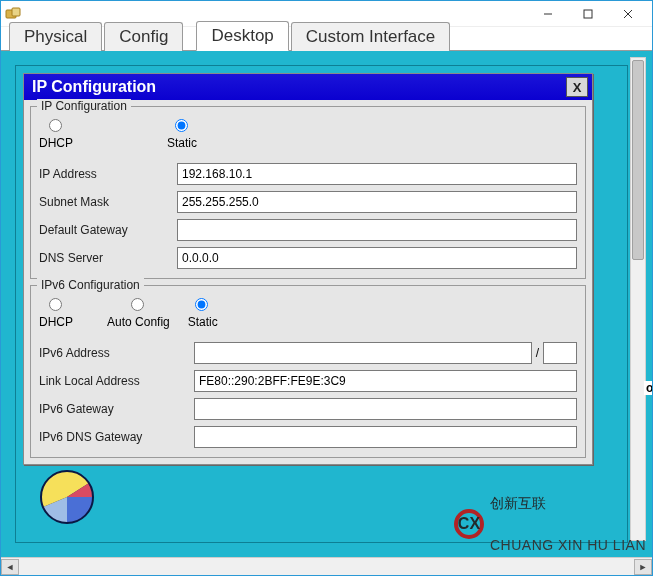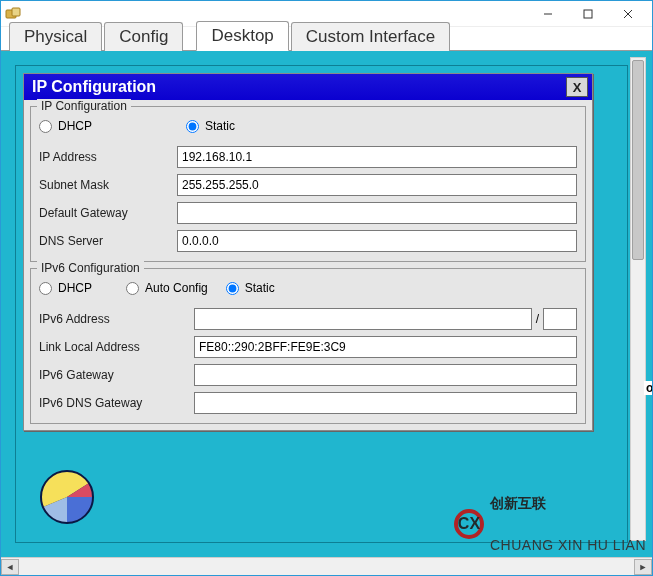--- a/index.html
+++ b/index.html
@@ -134,21 +134,21 @@
     padding: 0 4px;
     font-size: 12px;
     color: #222;
   }
   .radio-row {
     display: flex;
     align-items: center;
     gap: 8px;
     padding: 4px 2px 10px 2px;
   }
-  .radio-row label { display:flex; align-items:center; gap:4px; margin-right:26px;}
+  .radio-row label { display:flex; align-items:center; gap:4px; margin-right:26px;flex-direction:column;}
   .field-row {
     display: flex;
     align-items: center;
     padding: 3px 2px;
   }
   .field-label {
     width: 138px;
     font-size: 12px;
     color: #222;
   }
@@ -376,17 +376,17 @@
 
   <div class="hscroll">
     <div class="arrow">◄</div>
     <div class="track"></div>
     <div class="arrow">►</div>
   </div>
 
   <div class="watermark">
     <div class="logo">CX</div>
     <div>
-      <div style="font-weight:bold;">创新互联</div>
+      <div style="font-weight:normal;">创新互联</div>
       <div class="sub">CHUANG XIN HU LIAN</div>
     </div>
   </div>
 </div>
 
 </body></html>

